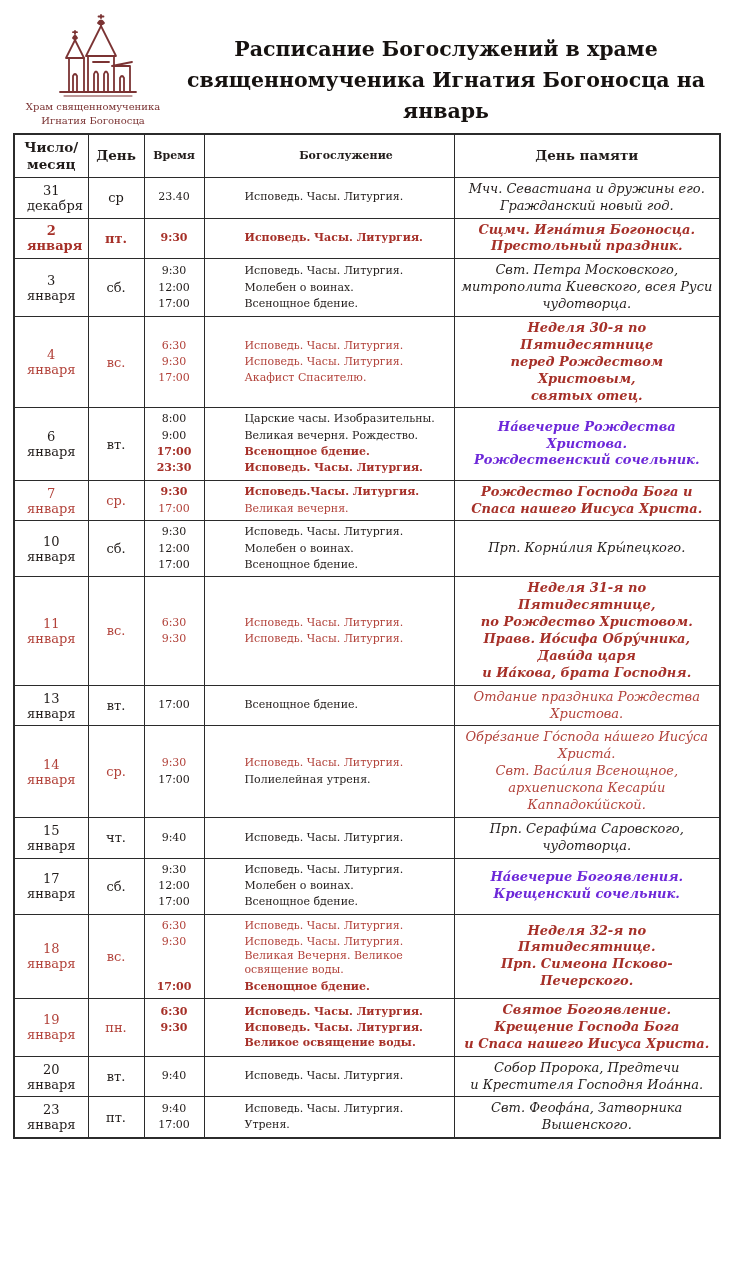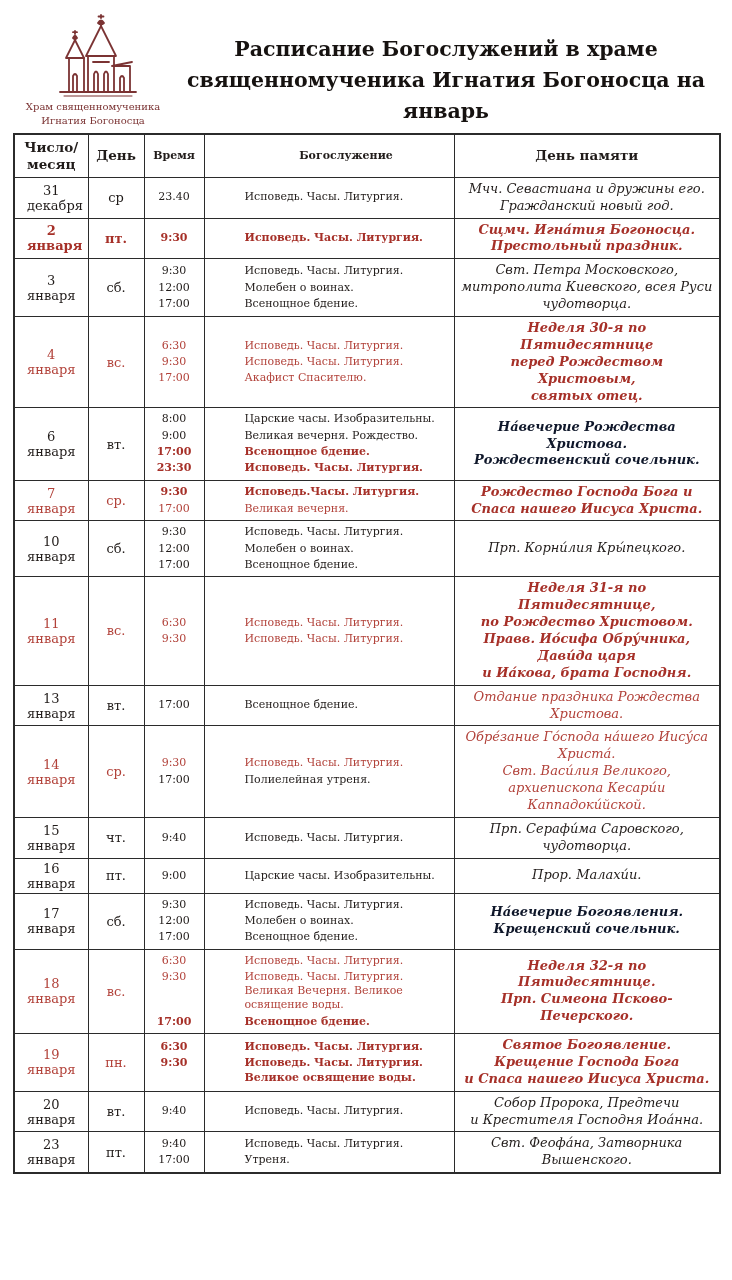--- a/index.html
+++ b/index.html
@@ -25,21 +25,21 @@
   .c-day{font-size:13px;text-align:center;padding:2px 2px;}
   .c-combo{position:relative;padding:0;}
   .divider{position:absolute;left:59px;top:0;bottom:0;width:1.4px;background:#2b2b2b;}
   .pairs{padding:3px 0;}
   .pair{display:flex;align-items:flex-start;font-size:11px;line-height:1.3;padding:1px 0;}
   .ptime{width:59px;flex-shrink:0;text-align:center;}
   .ptext{flex:1;text-align:left;padding:0 6px 0 9px;margin-left:32px;}
   .c-memory{font-size:13px;font-style:italic;text-align:center;line-height:1.3;padding:3px 6px;}
   
   .black{color:#211c1a;}
-  .black-bold{color:#0f172a;font-weight:bold;}
+  .black-bold{color:#6d28d9;font-weight:bold;}
   .red{color:#b2423a;}
   .red-bold{color:#a63028;font-weight:bold;}
 </style>
 </head>
 <body>
 
 <div class="page">
 
   <div class="hdr">
     <div class="logo">
@@ -315,54 +315,38 @@
                 <span class="ptext">Исповедь. Часы. Литургия.</span>
               </div>
               <div class="pair black">
                 <span class="ptime">17:00</span>
                 <span class="ptext">Полиелейная утреня.</span>
               </div>
             </div>
           </td>
           <td class="c-memory red">
             <div>Обре́зание Го́спода на́шего Иису́са Христа́.</div>
-            <div>Свт. Васи́лия Великого,</div>
+            <div>Свт. Васи́лия Всенощное,</div>
             <div>архиепископа Кесари́и Каппадоки́йской.</div>
           </td>
         </tr>
         <tr>
           <td class="c-date black">15 января</td>
           <td class="c-day black">чт.</td>
           <td class="c-combo">
             <div class="divider"></div>
             <div class="pairs">
               <div class="pair black">
                 <span class="ptime">9:40</span>
                 <span class="ptext">Исповедь. Часы. Литургия.</span>
               </div>
             </div>
           </td>
           <td class="c-memory black">
             <div>Прп. Серафи́ма Саровского, чудотворца.</div>
-          </td>
-        </tr>
-        <tr>
-          <td class="c-date black">16 января</td>
-          <td class="c-day black">пт.</td>
-          <td class="c-combo">
-            <div class="divider"></div>
-            <div class="pairs">
-              <div class="pair black">
-                <span class="ptime">9:00</span>
-                <span class="ptext">Царские часы. Изобразительны.</span>
-              </div>
-            </div>
-          </td>
-          <td class="c-memory black">
-            <div>Прор. Малахи́и.</div>
           </td>
         </tr>
         <tr>
           <td class="c-date black">17 января</td>
           <td class="c-day black">сб.</td>
           <td class="c-combo">
             <div class="divider"></div>
             <div class="pairs">
               <div class="pair black">
                 <span class="ptime">9:30</span>

